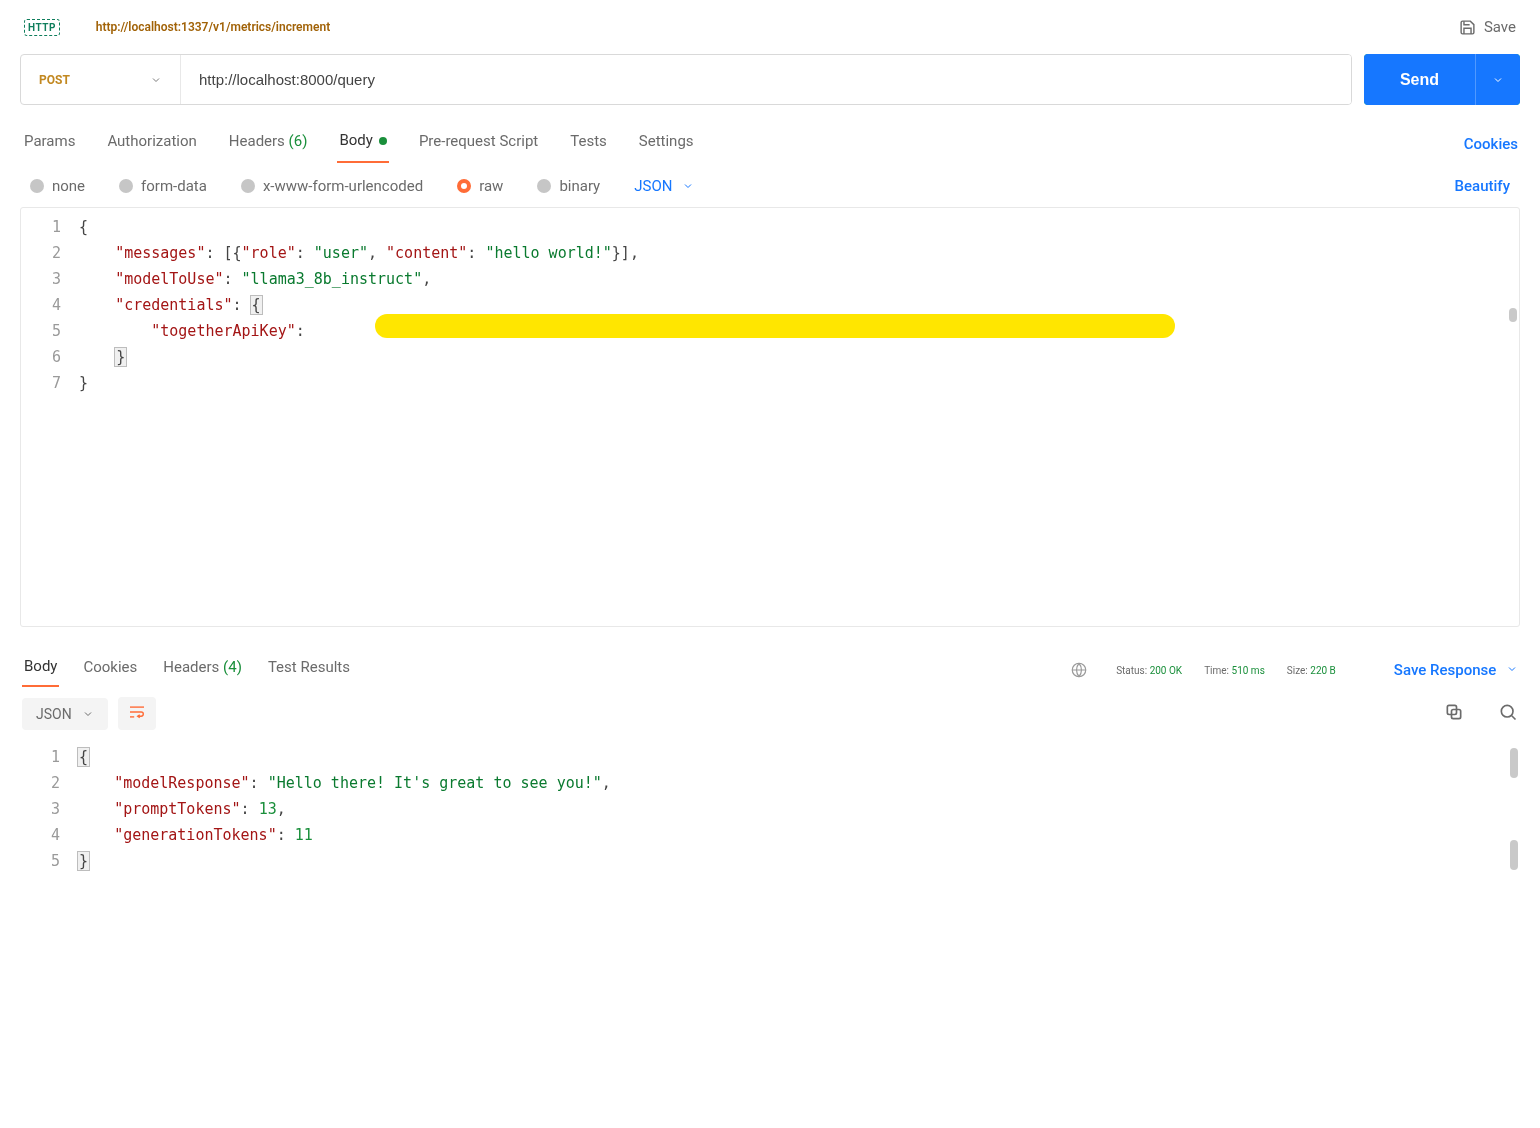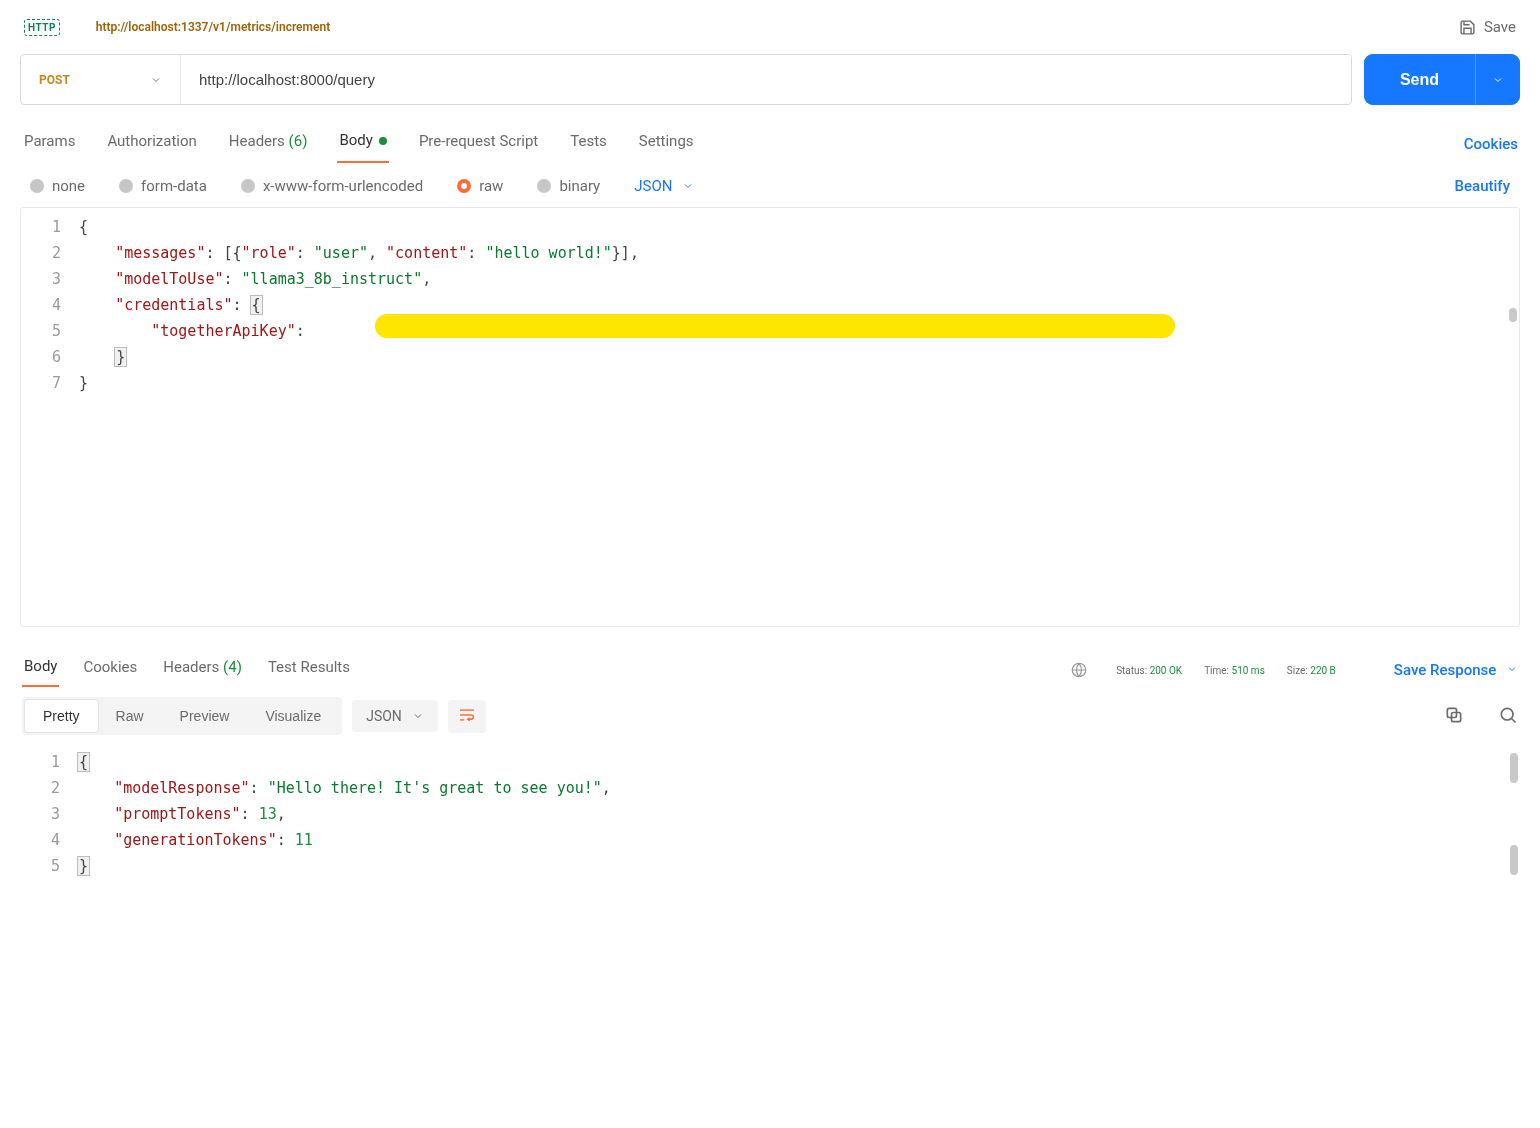--- a/index.html
+++ b/index.html
@@ -69,21 +69,21 @@
     flex: 1;
     padding: 16px 18px;
     border: none;
     outline: none;
     font-size: 15px;
     color: #444;
   }
   .send-group {
     display: flex;
     background: #22c55e;
-    border-radius: 9px;
+    border-radius: 4px;
     overflow: hidden;
   }
   .send-btn {
     background: #1677ff;
     color: #fff;
     border: none;
     font-weight: 600;
     font-size: 16px;
     padding: 0 36px;
     cursor: pointer;
@@ -347,26 +347,20 @@
   <span style="width:14px;"></span>
   <span class="link-blue">
     <span>Save Response</span>
     <svg style="width:12px;height:12px;display:inline;margin-left:6px;" viewBox="0 0 24 24" fill="none" stroke="#1677ff" stroke-width="2">
         <polyline points="6 9 12 15 18 9"></polyline>
       </svg>
   </span>
 </div>
 
 <div class="resp-toolbar">
-  <div class="seg">
-    <button class="active">Pretty</button>
-    <button>Raw</button>
-    <button>Preview</button>
-    <button>Visualize</button>
-  </div>
   <div class="sel-chip">
     <span>JSON</span>
     <svg class="chevron" viewBox="0 0 24 24" fill="none" stroke="#6b6b6b" stroke-width="2">
         <polyline points="6 9 12 15 18 9"></polyline>
       </svg>
   </div>
   <button class="icon-btn">
     <svg width="18" height="14" viewBox="0 0 24 20" fill="none" stroke="#ff6c37" stroke-width="2">
         <line x1="2" y1="3" x2="22" y2="3"></line>
         <path d="M2 10h16a3 3 0 0 1 0 6h-4"></path>

